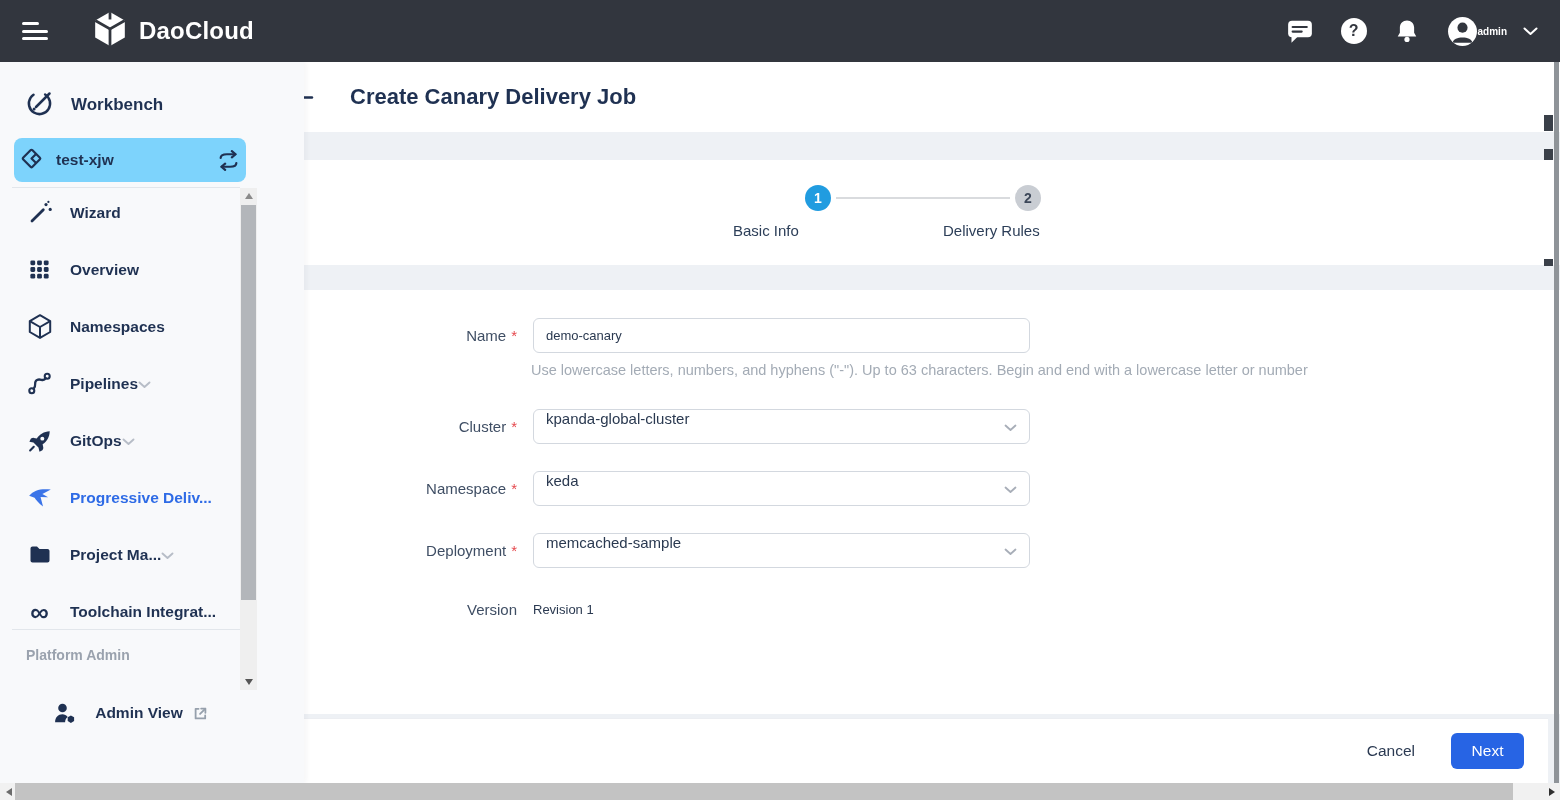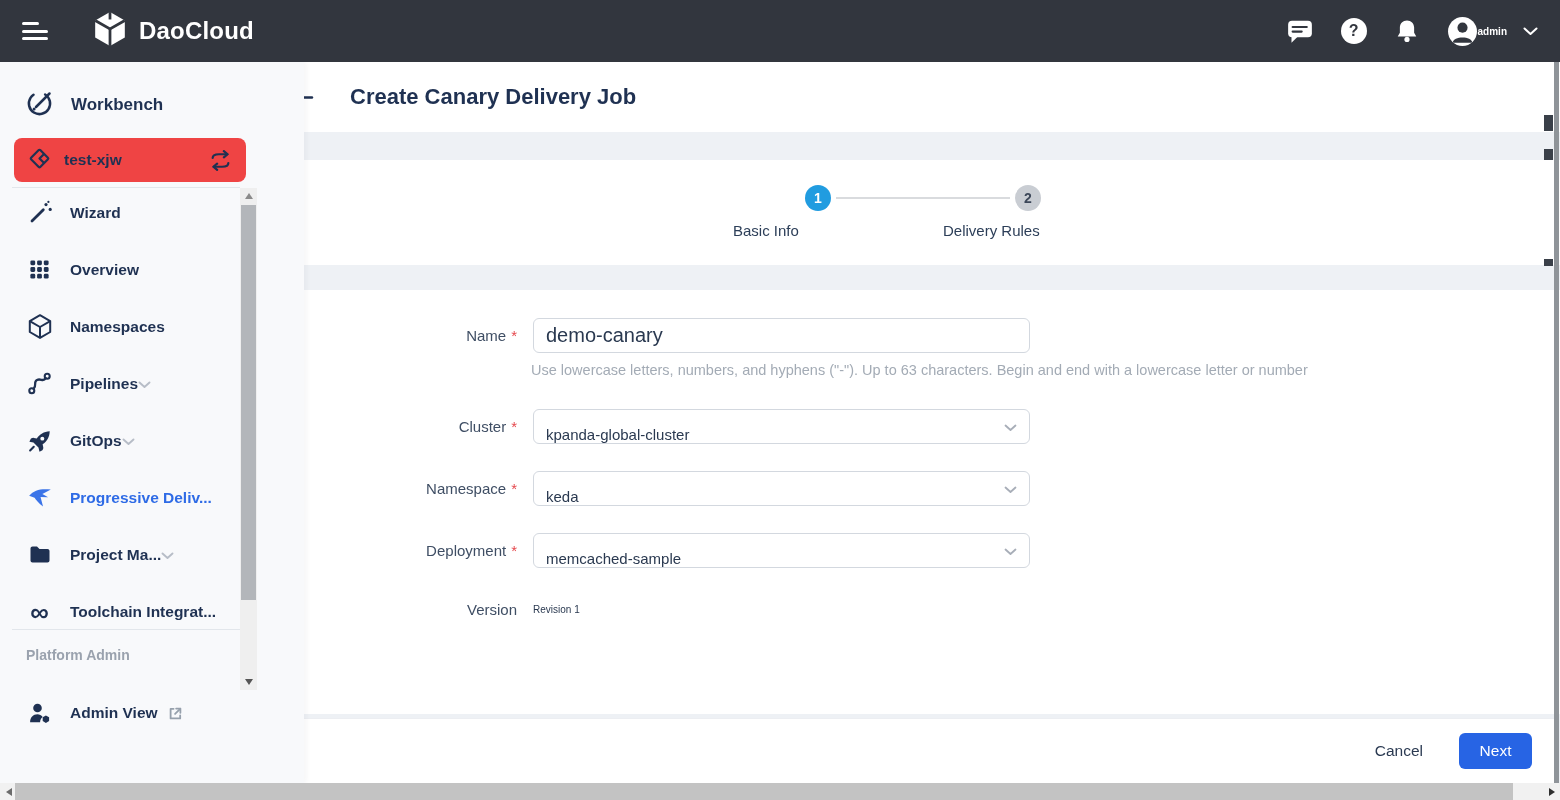--- a/index.html
+++ b/index.html
@@ -22,35 +22,35 @@
   .hbtn { margin-left:27px; display:flex; align-items:center; justify-content:center; cursor:pointer; }
   .help-circle { width:26px; height:26px; border-radius:50%; background:#fff; color:#32363e;
                  font-weight:800; font-size:16px; display:flex; align-items:center; justify-content:center; }
   .admin-name { color:#fff; font-size:10px; font-weight:600; }
 
   
   .sidebar { position:absolute; left:0; top:62px; width:304px; height:721px; background:#f8f9fb;
              z-index:4; box-shadow:2px 0 6px rgba(30,40,60,.05); }
   .workbench { position:absolute; top:26px; left:26px; height:34px; display:flex; align-items:center; gap:17px; cursor:pointer; }
   .workbench-label { font-size:17px; font-weight:700; color:#1f3152; }
-  .workspace-row { position:absolute; top:76px; left:14px; width:232px; height:44px; background:#ef4444;
-                   border-radius:8px; display:flex; align-items:center; padding:0 14px; cursor:pointer; }
+  .workspace-row { position:absolute; top:76px; left:14px; width:232px; height:44px; background:#7dd3fc;
+                   border-radius:8px; display:flex; align-items:center; padding:0 6px; cursor:pointer; }
   .workspace-name { margin-left:13px; font-size:15.5px; font-weight:600; color:#1f3152; }
   .workspace-row .swap { margin-left:auto; display:flex; cursor:pointer; }
   .sb-divider { position:absolute; left:12px; width:228px; height:1px; background:#e2e6eb; }
   .nav { position:absolute; top:125px; left:0; width:240px; height:441px; overflow:hidden; }
   .nav-item { height:57px; display:flex; align-items:center; padding:0 18px 0 26px; cursor:pointer; }
   .nav-item:first-child { margin-top:-3px; }
   .nav-icon { width:27px; display:flex; justify-content:center; align-items:center; flex-shrink:0; }
   .nav-label { margin-left:17px; font-size:15.5px; font-weight:600; color:#1f3152; white-space:nowrap; overflow:hidden; }
   .nav-item.active .nav-label { color:#2e6be6; }
   .infinity-glyph { font-size:26px; font-weight:800; color:#1f3152; line-height:20px; }
   .section-label { position:absolute; top:585px; left:26px; font-size:14px; font-weight:700; color:#9aa2ae; }
   .admin-row { position:absolute; top:636px; left:0; width:240px; height:30px; display:flex;
-               align-items:center; padding-left:26px; cursor:pointer; }
+               align-items:center; padding-left:20px; cursor:pointer;justify-content:center; }
   .admin-label { margin-left:17px; font-size:15.5px; font-weight:700; color:#1f3152; }
   .admin-row .ext { margin-left:9px; display:flex; }
 
   
   .sb-scroll { position:absolute; left:240px; top:126px; width:17px; height:502px; background:#efefef; }
   .sb-up, .sb-down { position:absolute; left:0; width:17px; height:16px; display:flex; align-items:center; justify-content:center; cursor:pointer; }
   .sb-up { top:0; } .sb-down { bottom:0; }
   .tri-up { width:0; height:0; border-left:4.5px solid transparent; border-right:4.5px solid transparent; border-bottom:6px solid #8a8a8a; }
   .tri-down { width:0; height:0; border-left:4.5px solid transparent; border-right:4.5px solid transparent; border-top:6px solid #555; }
   .sb-thumb { position:absolute; left:1px; top:17px; width:15px; height:395px; background:#b3b6ba; cursor:pointer; }
@@ -70,28 +70,28 @@
   .step-line { position:absolute; top:37px; left:551px; width:174px; height:2px; background:#d9dbde; }
   .step-label { position:absolute; top:62px; width:170px; font-size:15px; color:#2c3e58; }
 
   .form-card { position:absolute; left:25px; top:228px; right:0; height:424px; background:#fff; }
   .frow { position:absolute; left:0; display:flex; align-items:center; }
   .flabel { width:232px; display:flex; justify-content:flex-end; align-items:flex-end; gap:5px;
             font-size:15px; color:#3f4e64; }
   .req { color:#e5484d; font-size:15px; }
   .fctrl { margin-left:16px; }
   .text-input { width:497px; height:35px; border:1px solid #d3d8df; border-radius:6px; padding:0 12px;
-                font-size:20px; color:#2a3950; background:#fff; outline:none; font-family:"Liberation Sans",sans-serif; }
+                font-size:13px; color:#2a3950; background:#fff; outline:none; font-family:"Liberation Sans",sans-serif; }
   .select { width:497px; height:35px; border:1px solid #d3d8df; border-radius:6px; padding:0 34px 0 12px;
-            display:flex; align-items:flex-end; font-size:15px; color:#2a3950; background:#fff; position:relative; cursor:pointer; }
+            display:flex; align-items:flex-start; font-size:15px; color:#2a3950; background:#fff; position:relative; cursor:pointer; }
   .select .sel-chev { position:absolute; right:12px; top:14px; display:flex; }
   .fhelp { position:absolute; left:246px; top:72px; font-size:14.5px; color:#a3abb5; white-space:nowrap; }
-  .fvalue-static { font-size:10px; color:#2a3950; margin-left:16px; }
-
-  .footer { position:absolute; left:0; right:4px; top:656px; height:65px; background:#fff;
+  .fvalue-static { font-size:13px; color:#2a3950; margin-left:16px; }
+
+  .footer { position:absolute; left:0; right:12px; top:656px; height:65px; background:#fff;
             border-top:1px solid #eceef2; display:flex; align-items:center; justify-content:flex-end;
             padding-right:24px; gap:36px; }
   .cancel-btn { font-size:15.5px; color:#2b3a52; cursor:pointer; }
   .next-btn { width:73px; height:36px; border:none; border-radius:6px; background:#2764e4; color:#fff;
               font-size:15.5px; cursor:pointer; font-family:"Liberation Sans",sans-serif; }
 
   
   .hscroll { position:absolute; left:0; bottom:0; width:1560px; height:17px; background:#f1f1f1; z-index:9; }
   .hs-left, .hs-right { position:absolute; top:0; width:17px; height:17px; display:flex; align-items:center; justify-content:center; cursor:pointer; }
   .hs-left { left:0; } .hs-right { right:0; }

